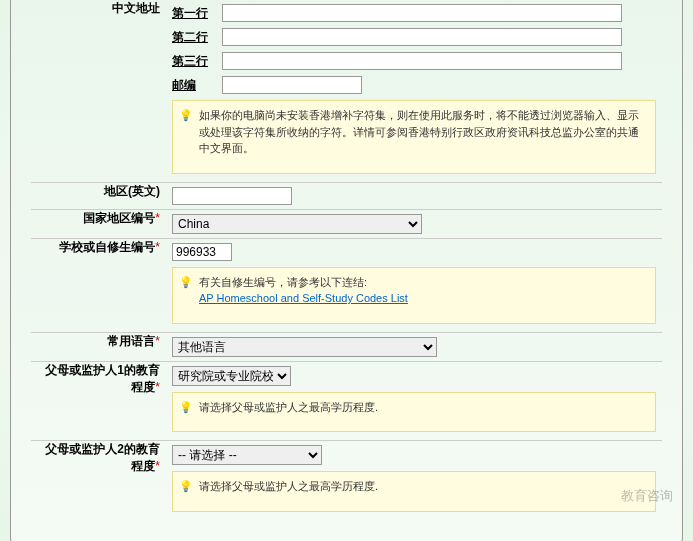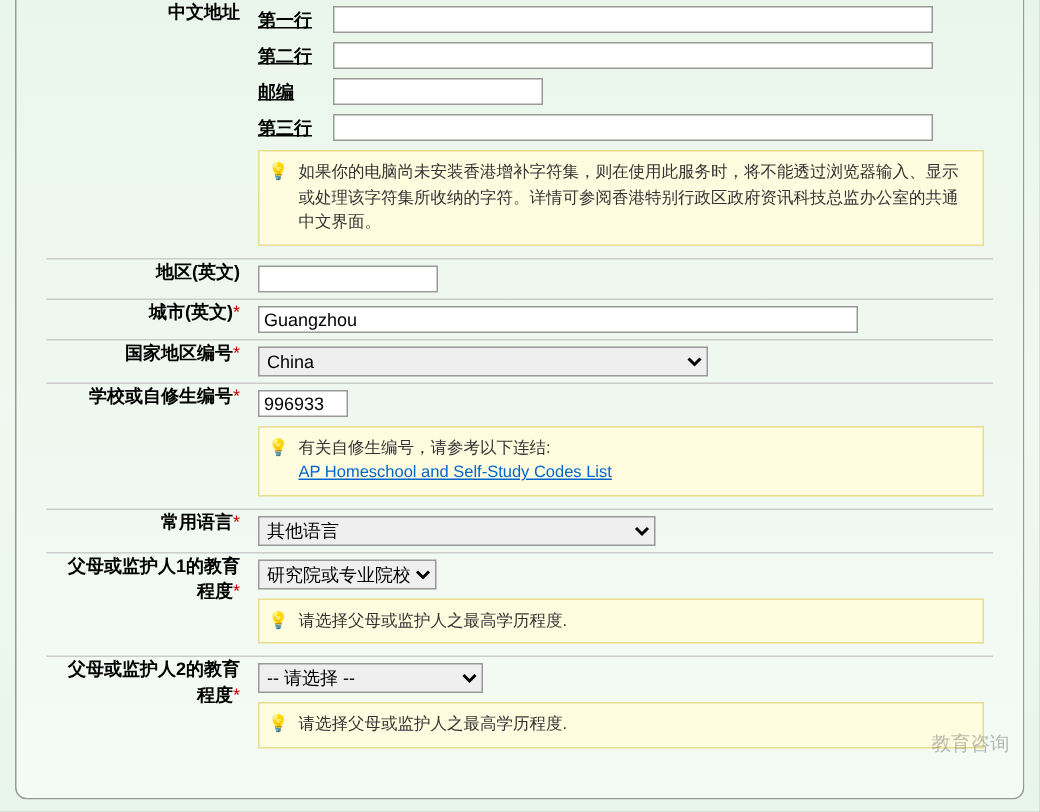--- a/index.html
+++ b/index.html
@@ -56,21 +56,21 @@
       border: 1px solid #999;
       font-size: 12px;
       padding: 1px;
       height: 20px;
       background: #efefef;
     }
     .required-mark { color: #c00; font-weight: normal; }
     .info-box {
       background: #fffce0;
       border: 1px solid #e8dc8f;
-      padding: 6px 8px 6px 26px;
+      padding: 6px 8px 16px 26px;
       margin: 4px 0;
       position: relative;
       font-size: 11px;
       color: #333;
       line-height: 1.5;
     }
     .info-box .bulb-icon {
       position: absolute;
       left: 6px;
       top: 6px;
@@ -122,57 +122,49 @@
     <div class="value-col">
       <div class="sub-row">
         <span class="sub-label">第一行</span>
         <input type="text" class="text-input wide" value="" style="">
       </div>
       <div class="sub-row">
         <span class="sub-label">第二行</span>
         <input type="text" class="text-input wide" value="" style="">
       </div>
       <div class="sub-row">
+        <span class="sub-label">第三行</span>
+        <input type="text" class="text-input wide" value="" style="">
+      </div>
+      <div class="sub-row">
         <span class="sub-label">邮编</span>
         <input type="text" class="text-input" style="width: 140px;" value="">
       </div>
-      <div class="sub-row">
-        <span class="sub-label">第三行</span>
-        <input type="text" class="text-input wide" value="" style="">
-      </div>
       <div class="info-box">
         <span class="bulb-icon"></span>
         <span>如果你的电脑尚未安装香港增补字符集，则在使用此服务时，将不能透过浏览器输入、显示或处理该字符集所收纳的字符。详情可参阅香港特别行政区政府资讯科技总监办公室的共通中文界面。</span>
       </div>
     </div>
   </div>
 
   <div class="form-row">
     <div class="label-col">地区(英文)</div>
     <div class="value-col">
       <input type="text" class="text-input" style="width: 120px;" value="">
     </div>
   </div>
 
-  <div class="form-row">
-    <div class="label-col">
-      <span>城市(英文)</span><span class="required-mark">*</span>
-    </div>
-    <div class="value-col">
-      <input type="text" class="text-input" style="width: 400px;" value="Guangzhou">
-    </div>
-  </div>
 
 
   <div class="form-row">
     <div class="label-col">
       <span>国家地区编号</span><span class="required-mark">*</span>
     </div>
     <div class="value-col">
-      <select style="width:300px">
+      <select style="width:250px">
         <option>China</option>
       </select>
     </div>
   </div>
 
   <div class="form-row">
     <div class="label-col">
       <span>学校或自修生编号</span><span class="required-mark">*</span>
     </div>
     <div class="value-col">

